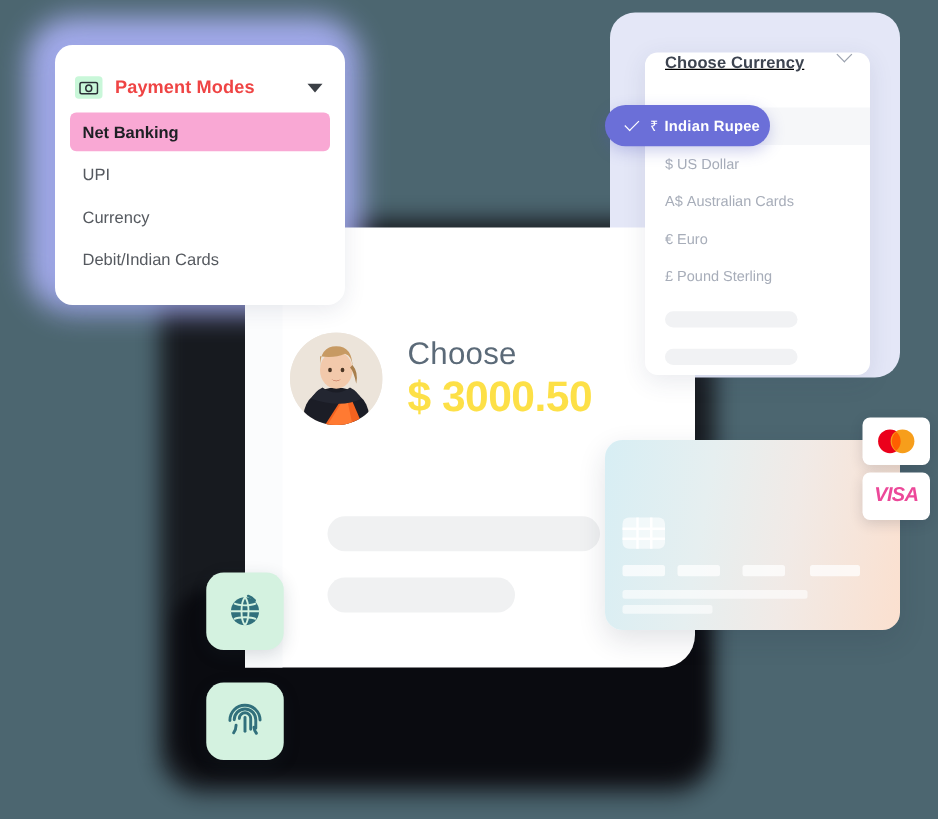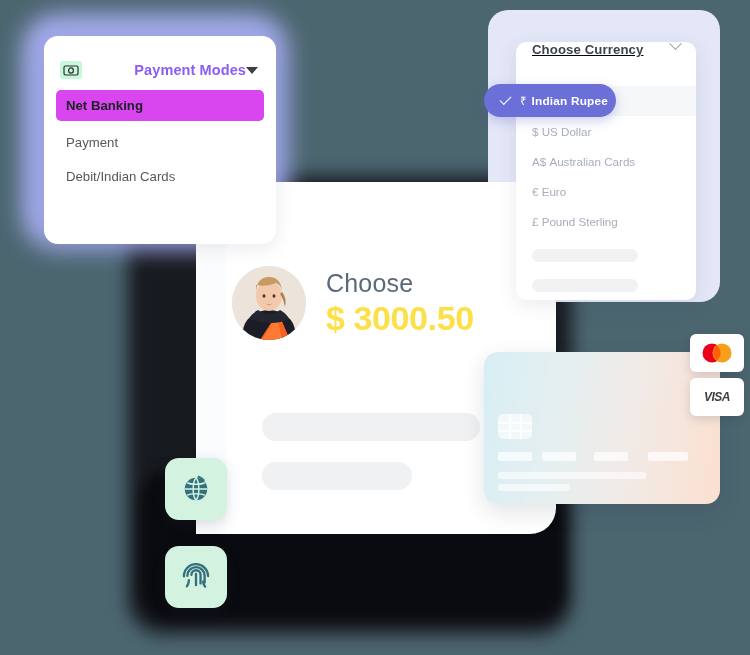--- a/index.html
+++ b/index.html
@@ -87,39 +87,38 @@
     padding: 18px 16px 0 16px; height: 50px;
   }
   .pm-icon {
     width: 22px; height: 18px; border-radius: 3px;
     background: #c9f7d9;
     display: flex; align-items: center; justify-content: center;
     flex: 0 0 auto;
   }
   .pm-title {
     flex: 1; margin-left: 10px;
-    font-size: 14.5px; font-weight: 700; color: #8b5cf6;
+    font-size: 14.5px; font-weight: 700; color: #ef4444;
     letter-spacing: .1px;
-    text-align: right;
   }
   .pm-caret {
     width: 0; height: 0;
     border-left: 6px solid transparent;
     border-right: 6px solid transparent;
     border-top: 7px solid #3b3f45;
     margin-right: 2px;
   }
   .pm-list { padding: 4px 12px 0 12px; }
   .pm-item {
     height: 31px; display: flex; align-items: center;
     padding: 0 10px; border-radius: 5px;
     font-size: 13.2px; color: #55595f;
   }
   .pm-item.sel {
-    background: #d946ef; color: #1d2024; font-weight: 700;
+    background: #f9a8d4; color: #1d2024; font-weight: 700;
   }
   .pm-gap { height: 3px; }
 
   
   .cur-panel {
     left: 488px; top: 10px; width: 232px; height: 292px;
     background: #e4e7f7;
     border-radius: 20px;
   }
   .cur-card {
@@ -214,22 +213,22 @@
   
   .badge {
     background: #ffffff; border-radius: 6px;
     display: flex; align-items: center; justify-content: center;
     box-shadow: 0 3px 10px rgba(30,40,60,.16);
   }
   .badge-mc { left: 690px; top: 334px; width: 54px; height: 38px; }
   .badge-visa { left: 690px; top: 378px; width: 54px; height: 38px; }
   .visa-txt {
     font-family: "Liberation Sans", sans-serif;
-    font-size: 12px; font-weight: 700; font-style: italic;
-    color: #404040; letter-spacing: -.5px;
+    font-size: 16px; font-weight: 700; font-style: italic;
+    color: #ec4899; letter-spacing: -.5px;
   }
 
   
   .tile {
     width: 62px; height: 62px; border-radius: 14px;
     background: #d4f2e0;
     display: flex; align-items: center; justify-content: center;
     box-shadow: 0 4px 14px rgba(30,50,60,.16);
   }
   .tile-globe { left: 165px; top: 458px; }
@@ -327,23 +326,26 @@
         </svg>
       </span>
       <span class="pm-title">Payment Modes</span>
       <span class="pm-caret"></span>
     </div>
     <div class="pm-list">
       <div class="pm-item sel">
         <span>Net Banking</span>
       </div>
       <div class="pm-gap"></div>
+      <div class="pm-item">
+        <span>UPI</span>
+      </div>
       <div class="pm-gap"></div>
       <div class="pm-item">
-        <span>Payment</span>
+        <span>Currency</span>
       </div>
       <div class="pm-gap"></div>
       <div class="pm-item">
         <span>Debit/Indian Cards</span>
       </div>
     </div>
   </div>
 
   <div class="abs cur-card">
     <div class="cur-head">

